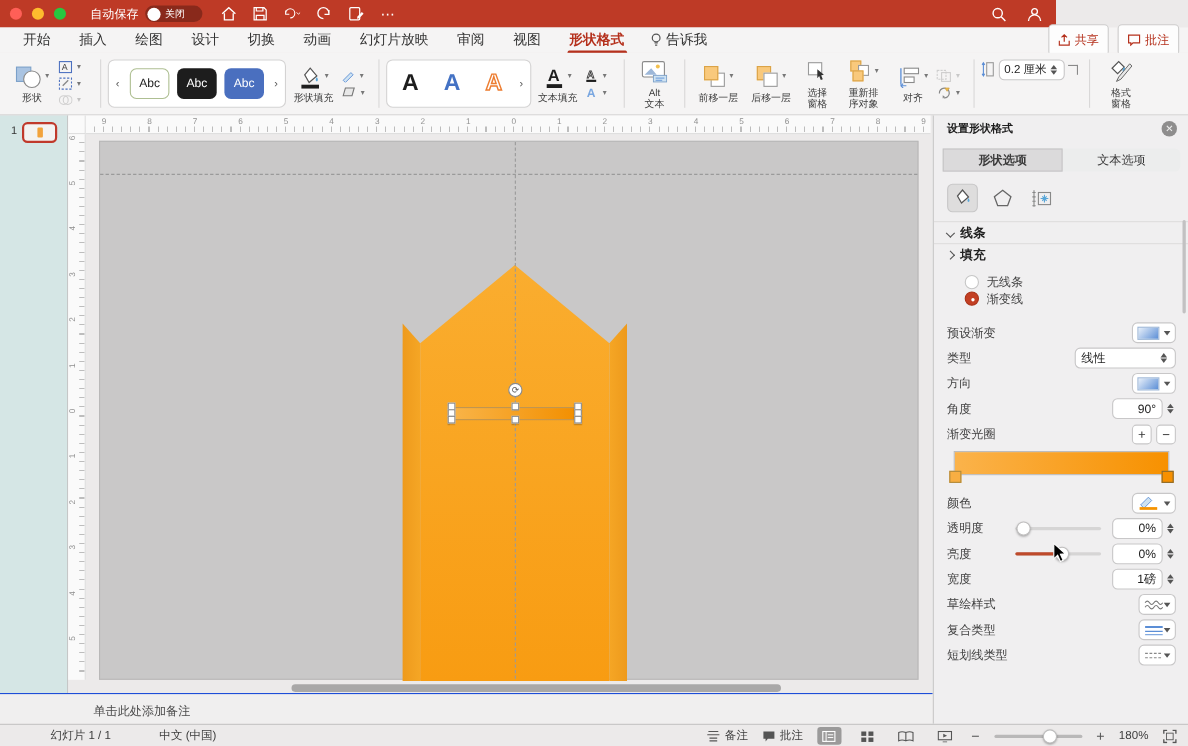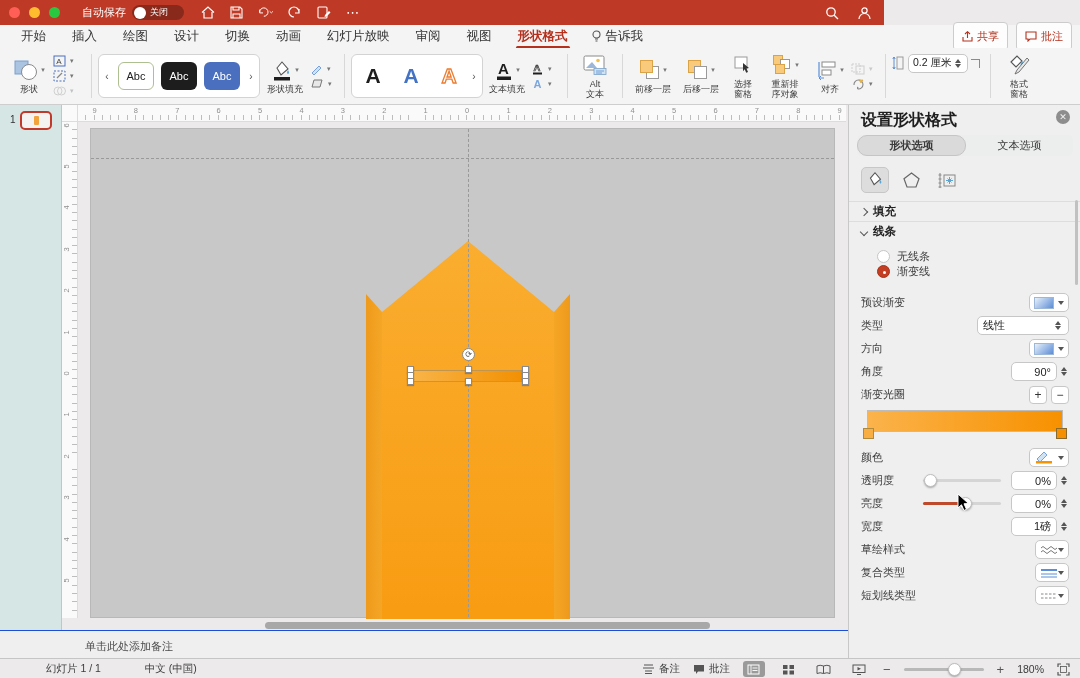--- a/index.html
+++ b/index.html
@@ -1,19 +1,19 @@
 <!DOCTYPE html>
 <html><head>
 <meta charset="utf-8">
 <style>
 *{margin:0;padding:0;box-sizing:border-box;font-family:"Liberation Sans","DejaVu Sans",sans-serif;}
 html,body{width:1080px;height:678px;overflow:hidden;background:#eceaea;position:relative;}
 
 
-.titlebar{position:absolute;left:0;top:0;width:884px;height:25px;background:#BE3A26;display:flex;align-items:center;color:#fff;}
+.titlebar{position:absolute;left:0;top:0;width:960px;height:25px;background:#BE3A26;display:flex;align-items:center;color:#fff;}
 .tl{width:11px;height:11px;border-radius:50%;margin-left:9px;}
 .tl.red{background:#FF5F57;}.tl.yel{background:#FEBC2E;}.tl.grn{background:#28C840;}
 .autosave{display:flex;align-items:center;margin-left:22px;font-size:11px;gap:6px;}
 .pill{width:52px;height:15px;border-radius:8px;background:rgba(0,0,0,.28);display:flex;align-items:center;font-size:9px;padding:0 5px 0 2px;gap:4px;}
 .knob{width:12px;height:12px;border-radius:50%;background:#fff;}
 .tbicons{display:flex;align-items:center;gap:14px;margin-left:16px;}
 .tbicon{width:15px;height:15px;display:flex;align-items:center;justify-content:center;color:#fff;font-size:13px;}
 .tbicon svg{display:block}
 .wintitle{position:absolute;left:0;right:0;text-align:center;font-size:12px;font-weight:bold;pointer-events:none;}
 .tbright{position:absolute;right:12px;display:flex;gap:18px;align-items:center;}
@@ -77,24 +77,24 @@
 .shape-svg{position:absolute;left:0;top:0;z-index:2;}
 .selbar{position:absolute;left:320px;top:241px;width:115px;height:12px;background:linear-gradient(to right,#F9B448,#F28F00);border:1px solid #c09550;z-index:4;}
 .hnd{position:absolute;width:7px;height:7px;background:#fff;border:1px solid #8a8a8a;box-shadow:0 1px 1px rgba(0,0,0,.25);z-index:5;}
 .rot{position:absolute;left:371px;top:219px;width:13px;height:13px;border-radius:50%;background:#fff;border:1px solid #8a8a8a;z-index:5;display:flex;align-items:center;justify-content:center;font-size:8px;color:#555;}
 .hscroll{position:absolute;left:203px;top:517px;width:445px;height:7px;background:#a9a8a8;border-radius:4px;z-index:6;}
 .notesbar{position:absolute;left:0;top:525px;width:848px;height:28px;background:#f0efef;border-top:1px solid #1d4ed8;}
 .notesbar span{position:absolute;left:85px;top:8px;font-size:11px;color:#4a4a4a;}
 
 
 .panel{position:absolute;left:848px;top:0;width:232px;height:553px;background:#f0eff0;border-left:1px solid #c9c8c8;font-size:11px;color:#3f3f3f;}
-.ptitle{position:absolute;left:12px;top:5px;font-size:16px;font-weight:bold;color:#1e1e1e;}
+.ptitle{position:absolute;left:12px;top:5px;font-size:10px;font-weight:bold;color:#1e1e1e;}
 .pclose{position:absolute;right:10px;top:5px;width:14px;height:14px;border-radius:50%;background:#8e8d8d;color:#f0f0f0;font-size:9px;display:flex;align-items:center;justify-content:center;}
 .ptabs{position:absolute;left:8px;top:30px;width:216px;height:21px;display:flex;background:#eceded;border-radius:5px;}
-.ptab{flex:1;display:flex;align-items:center;justify-content:center;font-size:11px;color:#3b3b3b;border-radius:10px;}
+.ptab{flex:1;display:flex;align-items:center;justify-content:center;font-size:11px;color:#3b3b3b;border-radius:0;}
 .ptab.active{background:#dbdadb;border:1px solid #c6c5c6;font-weight:bold;}
 .picons{position:absolute;left:12px;top:62px;display:flex;gap:8px;}
 .picon{width:28px;height:26px;display:flex;align-items:center;justify-content:center;border-radius:5px;}
 .picon.active{background:#dedddd;border:1px solid #c8c7c8;}
 .psec{display:flex;align-items:center;gap:6px;height:20px;padding:0 12px;font-size:11.5px;font-weight:bold;color:#222;border-top:1px solid #dedddd;}
 .chv{width:6px;height:6px;border-right:1.5px solid #555;border-bottom:1.5px solid #555;flex:none;}
 .chv.right{transform:rotate(-45deg);}
 .chv.down{transform:rotate(45deg);}
 .pbody{position:absolute;left:0;top:96px;width:232px;}
 .radiorow{display:flex;align-items:center;gap:7px;height:15px;padding-left:28px;}
@@ -596,26 +596,26 @@
         <svg width="20" height="19" viewBox="0 0 20 19">
             <path d="M3 2 V17 M1.5 4 h3 M1.5 8 h3 M1.5 12 h3 M1.5 16 h3" stroke="#888" stroke-width="1"></path>
             <rect x="7" y="4" width="11" height="11" fill="none" stroke="#888"></rect>
             <path d="M12.5 6 v7 M9 9.5 h7 M10.5 7.5 l4 4 M14.5 7.5 l-4 4" stroke="#58a6d8" stroke-width="1"></path>
           </svg>
       </div>
     </div>
 
     <div class="pbody">
       <div class="psec">
+          <span class="chv down"></span>
+          <span>线条</span>
+        </div>
+      <div class="psec">
           <span class="chv right"></span>
           <span>填充</span>
-        </div>
-      <div class="psec">
-          <span class="chv down"></span>
-          <span>线条</span>
         </div>
 
       <div style="height:8px"></div>
       <div class="radiorow">
           <span class="radio"></span>
           <span>无线条</span>
         </div>
       <div class="radiorow">
           <span class="radio sel"></span>
           <span>渐变线</span>

